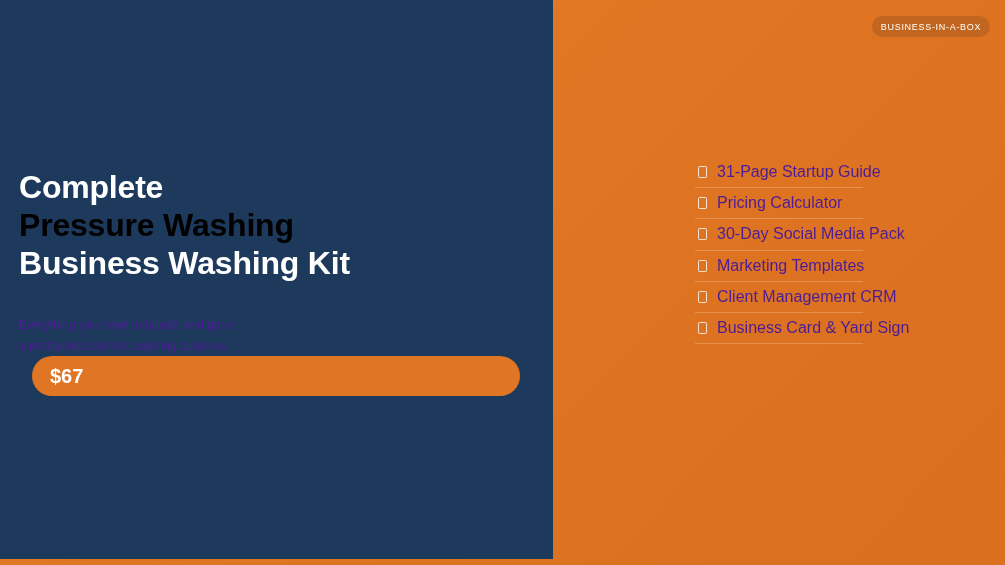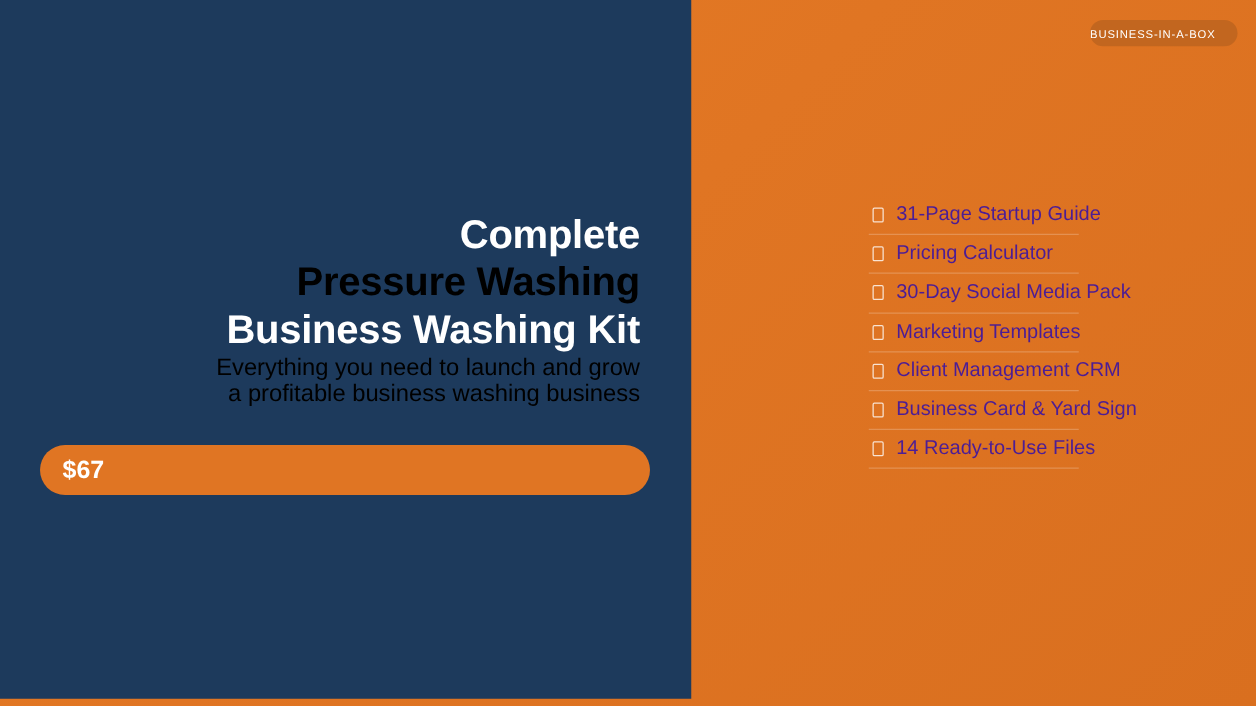--- a/index.html
+++ b/index.html
@@ -51,47 +51,47 @@
     top: 16px;
     width: 118px;
     height: 21px;
     border-radius: 11px;
     background: #c2661f;
     color: #ffffff;
     font-size: 9px;
     letter-spacing: 0.7px;
     display: flex;
     align-items: center;
+    justify-content: center;
     white-space: nowrap;
   }
 
   
   .hero {
     position: absolute;
-    left: 32px;
+    left: 19px;
     top: 168px;
     width: 480px;
-    text-align: right;
   }
 
   .headline {
     font-size: 32px;
     font-weight: bold;
     line-height: 38px;
     color: #ffffff;
     letter-spacing: -0.2px;
   }
 
   .headline .accent { color: #000000; }
 
   .subhead {
-    margin-top: 3px;
-    font-size: 19px;
+    margin-top: 33px;
+    font-size: 12px;
     line-height: 20.5px;
-    color: #000000;
+    color: #4c1d95;
   }
 
   
   .price-pill {
     position: absolute;
     left: 32px;
     top: 356px;
     width: 488px;
     height: 40px;
     border-radius: 20px;
@@ -186,19 +186,15 @@
       <span class="feature-label">Marketing Templates</span>
     </div>
     <div class="feature-row">
       <span class="check-box"></span>
       <span class="feature-label">Client Management CRM</span>
     </div>
     <div class="feature-row">
       <span class="check-box"></span>
       <span class="feature-label">Business Card &amp; Yard Sign</span>
     </div>
-    <div class="feature-row">
-      <span class="check-box"></span>
-      <span class="feature-label">14 Ready-to-Use Files</span>
-    </div>
   </div>
 
 </div>
 
 </body></html>

